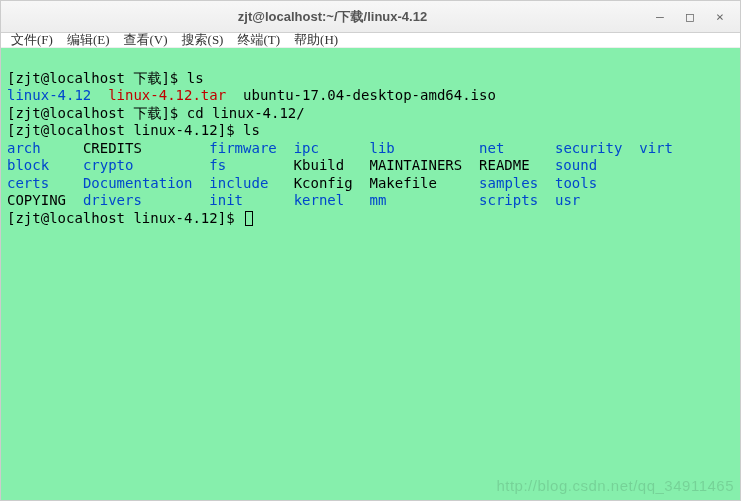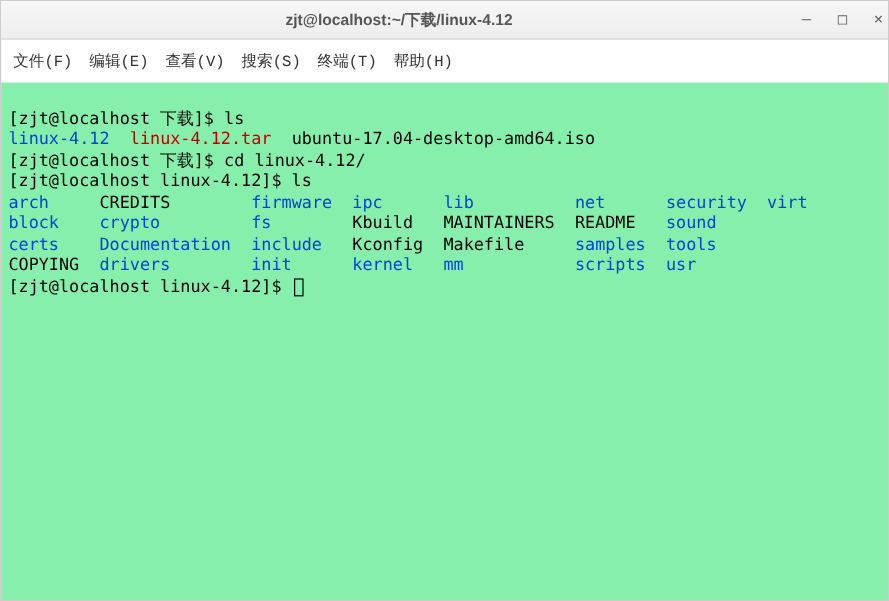--- a/index.html
+++ b/index.html
@@ -19,21 +19,21 @@
       height: 501px;
       display: flex;
       flex-direction: column;
     }
     .titlebar {
       height: 32px;
       background: linear-gradient(#f7f7f7, #ededed);
       border-bottom: 1px solid #d0d0d0;
       display: flex;
       align-items: center;
-      padding: 0 0;
+      padding: 0 12px;
       font-family: sans-serif;
       font-size: 13px;
     }
     .titlebar .title {
       flex: 1;
       text-align: center;
       color: #555;
       font-weight: bold;
     }
     .titlebar .win-controls {
@@ -44,26 +44,26 @@
     .titlebar .win-btn {
       width: 16px;
       height: 16px;
       display: flex;
       align-items: center;
       justify-content: center;
       cursor: pointer;
       font-family: monospace;
     }
     .menubar {
-      height: 36px;
+      height: 15px;
       display: flex;
       align-items: center;
       gap: 14px;
       padding: 0 10px;
-      font-family: Liberation Mono, monospace;
+      font-family: Liberation Serif, serif;
       font-size: 13px;
       color: #333;
       border-bottom: 1px solid #eee;
     }
     .menubar .menu-item { cursor: pointer; }
     .terminal {
       flex: 1;
       background: #86efac;
       color: #000;
       padding: 4px 6px;
@@ -121,15 +121,16 @@
   <div class="terminal">
 <span>[zjt@localhost 下载]$ </span><span>ls</span>
 <span class="blue">linux-4.12</span>  <span class="red">linux-4.12.tar</span><span>  ubuntu-17.04-desktop-amd64.iso</span>
 <span>[zjt@localhost 下载]$ </span><span>cd linux-4.12/</span>
 <span>[zjt@localhost linux-4.12]$ </span><span>ls</span>
 <span class="blue">arch</span>     <span>CREDITS</span>        <span class="blue">firmware</span>  <span class="blue">ipc</span>      <span class="blue">lib</span>          <span class="blue">net</span>      <span class="blue">security</span>  <span class="blue">virt</span>
 <span class="blue">block</span>    <span class="blue">crypto</span>         <span class="blue">fs</span>        <span>Kbuild</span>   <span>MAINTAINERS</span>  <span>README</span>   <span class="blue">sound</span>
 <span class="blue">certs</span>    <span class="blue">Documentation</span>  <span class="blue">include</span>   <span>Kconfig</span>  <span>Makefile</span>     <span class="blue">samples</span>  <span class="blue">tools</span>
 <span>COPYING</span>  <span class="blue">drivers</span>        <span class="blue">init</span>      <span class="blue">kernel</span>   <span class="blue">mm</span>           <span class="blue">scripts</span>  <span class="blue">usr</span>
 <span>[zjt@localhost linux-4.12]$ </span><span class="cursor"></span>
+    <div class="watermark">http://blog.csdn.net/qq_34911465</div>
   </div>
 
 </div>
 
 </body></html>

